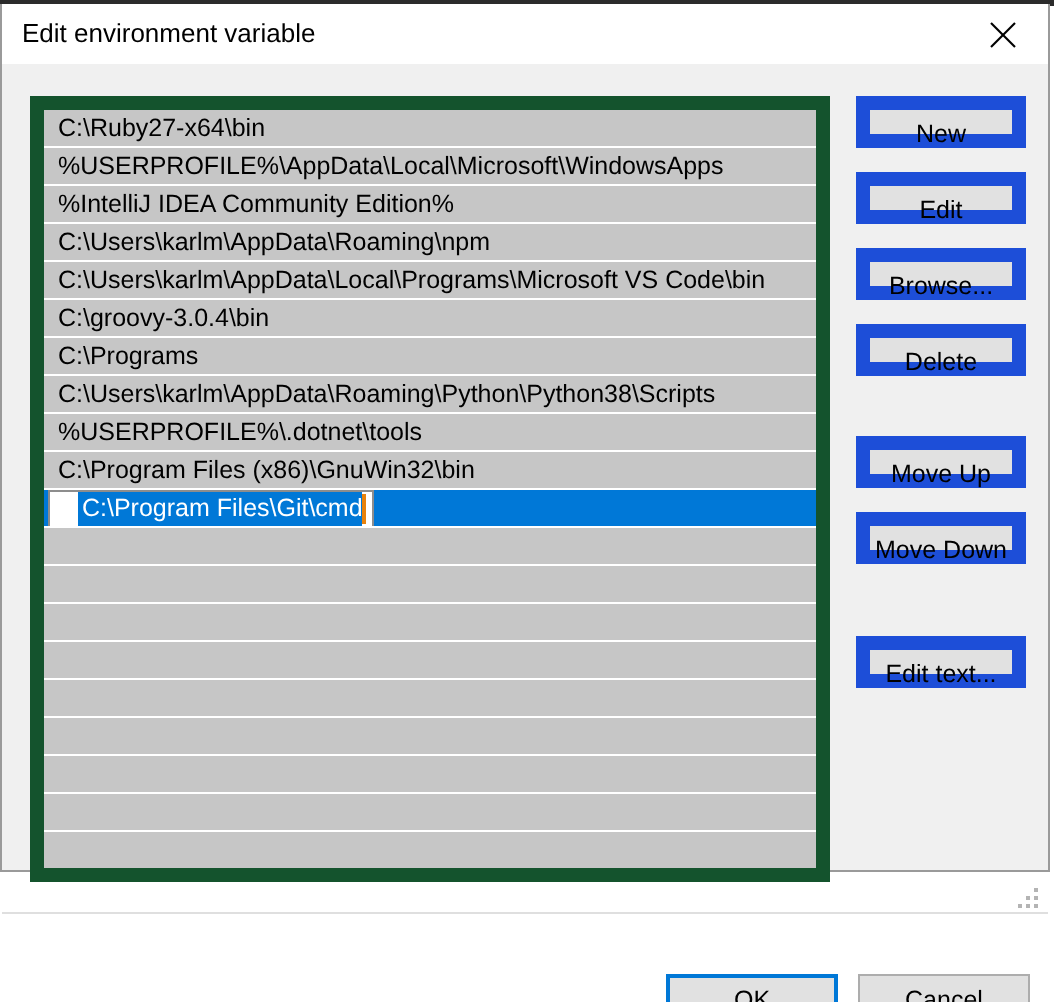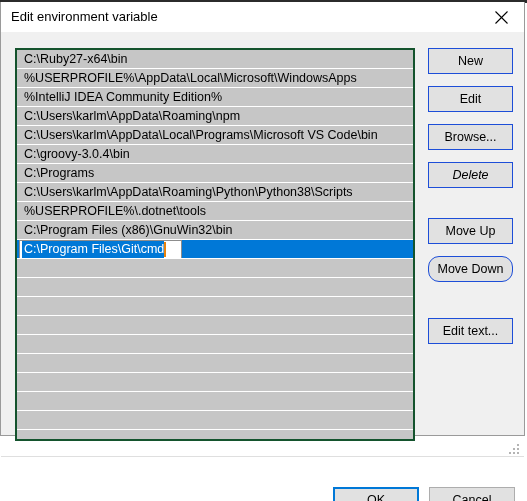--- a/index.html
+++ b/index.html
@@ -80,21 +80,21 @@
   }
 
   
   #listbox {
     position: absolute;
     left: 14px;
     top: 16px;
     width: 400px;
     height: 393px;
     background: #c6c6c6;
-    border: 2px solid #14532d;
+    border: 7px solid #14532d;
     box-sizing: border-box;
     overflow: hidden;
   }
   .list-row {
     position: relative;
     height: 19px;
     line-height: 19px;
     border-bottom: 1px solid #ffffff;
     box-sizing: border-box;
     font-size: 12.5px;
@@ -117,20 +117,21 @@
     position: absolute;
     left: 2px;
     top: 0px;
     width: 163px;
     height: 19px;
     background: #ffffff;
     border: 1px solid #8d8d8d;
     box-sizing: border-box;
     display: flex;
     align-items: center;
+    padding-left: 12px;
   }
   #inline-edit-text {
     font-size: 12.5px;
     line-height: 17px;
     background: #0078d7;
     color: #ffffff;
     padding: 0 0 0 2px;
     margin-left: 2px;
     white-space: nowrap;
   }
@@ -141,21 +142,21 @@
     flex: 0 0 auto;
   }
 
   
   .side-button {
     position: absolute;
     left: 427px;
     width: 85px;
     height: 26px;
     background: #e1e1e1;
-    border: 1px solid #1d4ed8;
+    border: 7px solid #1d4ed8;
     box-sizing: border-box;
     font-family: "Liberation Sans", sans-serif;
     font-size: 12.5px;
     color: #000000;
     text-align: center;
     line-height: 24px;
     cursor: default;
     padding: 0;
   }
 
@@ -264,23 +265,23 @@
         <div class="list-row empty">&nbsp;</div>
         <div class="list-row empty">&nbsp;</div>
         <div class="list-row empty">&nbsp;</div>
         <div class="list-row empty">&nbsp;</div>
       </div>
 
     <div id="side-buttons">
         <button class="side-button" style="top: 16px;">New</button>
         <button class="side-button" style="top: 54px;">Edit</button>
         <button class="side-button" style="top: 92px;">Browse...</button>
-        <button class="side-button" style="top: 130px; font-style: italic;">Delete</button>
+        <button class="side-button" style="top: 130px;">Delete</button>
         <button class="side-button" style="top: 186px; text-align: center;">Move Up</button>
-        <button class="side-button" style="top: 224px; border-radius: 11px;">Move Down</button>
+        <button class="side-button" style="top: 224px;">Move Down</button>
         <button class="side-button" style="top: 286px;">Edit text...</button>
       </div>
 
     <div id="bottom-sep"></div>
     <div id="bottom-bar">
       <button id="ok-button" class="dlg-button">OK</button>
       <button id="cancel-button" class="dlg-button">Cancel</button>
       <div id="resize-grip">
           <i style="left: 8px; top: 2px;"></i>
           <i style="left: 8px; top: 6px;"></i>

